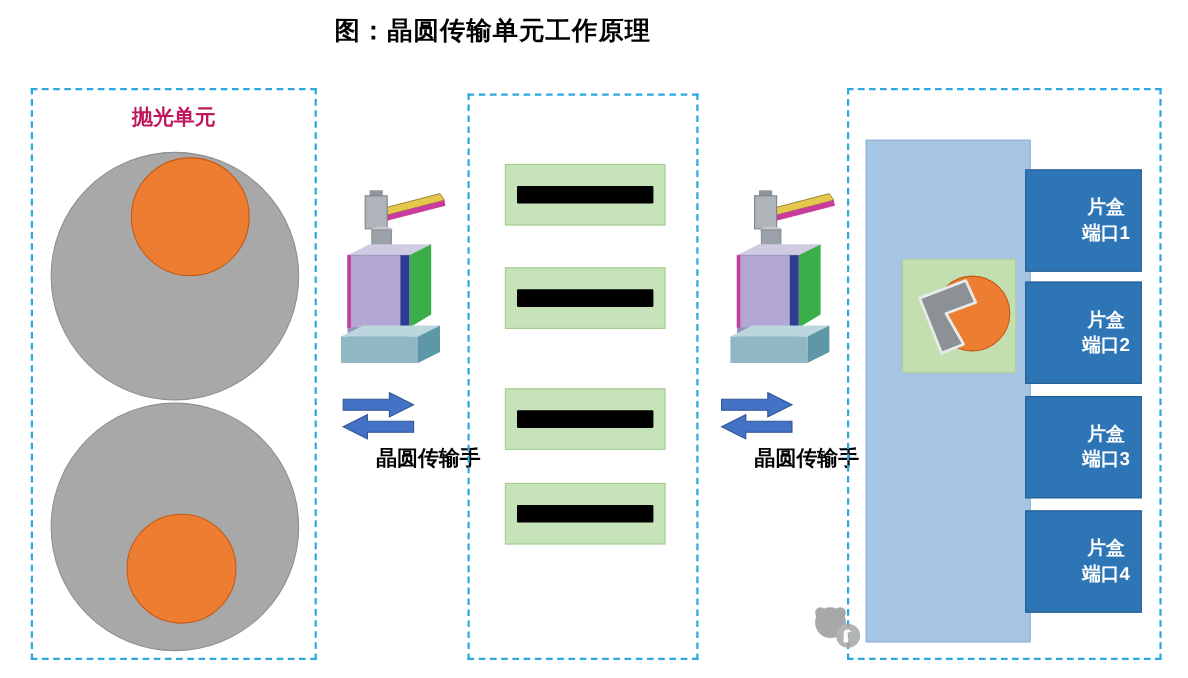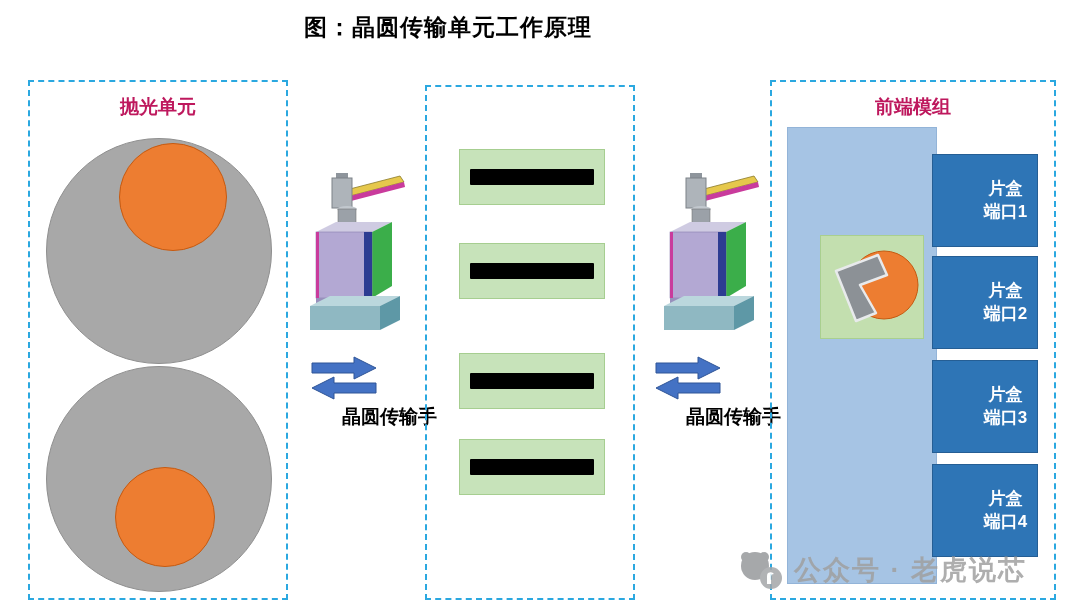--- a/index.html
+++ b/index.html
@@ -145,21 +145,20 @@
   </div>
   <div class="arrows arrows-right">
     <svg viewBox="0 0 72 44" width="72" height="44" aria-hidden="true">
       <polygon points="4,7 46,7 46,1 68,12 46,23 46,17 4,17" fill="#4472C4" stroke="#2F5597"></polygon>
       <polygon points="68,27 26,27 26,21 4,32 26,43 26,37 68,37" fill="#4472C4" stroke="#2F5597"></polygon>
     </svg>
   </div>
   <div class="transfer-label label-right">晶圆传输手</div>
 
   <div class="panel panel-front">
-    <div class="panel-label">前端模组</div>
     <div class="efem"></div>
     <div class="stage">
       <svg viewBox="0 0 104 104" width="104" height="104" aria-hidden="true">
         <rect x="0.5" y="0.5" width="103" height="103" fill="#C3DFAF" stroke="#A9CF8F"></rect>
         <circle cx="64" cy="50" r="34" fill="#ED7D31" stroke="#C55A11"></circle>
         <path d="M16,36 L58,20 L67,40 L40,50 L56,78 L36,86 Z" fill="#8C9196" stroke="#E8EAEC" stroke-width="2.5" stroke-linejoin="round"></path>
       </svg>
     </div>
     <div class="port port-1">
       <span>片盒</span>
@@ -182,16 +181,15 @@
   <div class="watermark">
     <span class="wm-icon">
       <svg viewBox="0 0 48 44" width="48" height="44" aria-hidden="true">
         <circle cx="8" cy="9" r="5" fill="#97999C"></circle>
         <circle cx="26" cy="9" r="5" fill="#97999C"></circle>
         <circle cx="17" cy="18" r="14" fill="#97999C"></circle>
         <circle cx="33" cy="30" r="11" fill="#A4A6A9"></circle>
         <path d="M30,25 q4,-2 6,1 q-3,0 -3,3 l0,7 l-4,0 l0,-8 q0,-2 1,-3 Z" fill="#FFFFFF"></path>
       </svg>
     </span>
-    <span class="wm-text">公众号 · 老虎说芯</span>
   </div>
 
 </div>
 
 </body></html>

